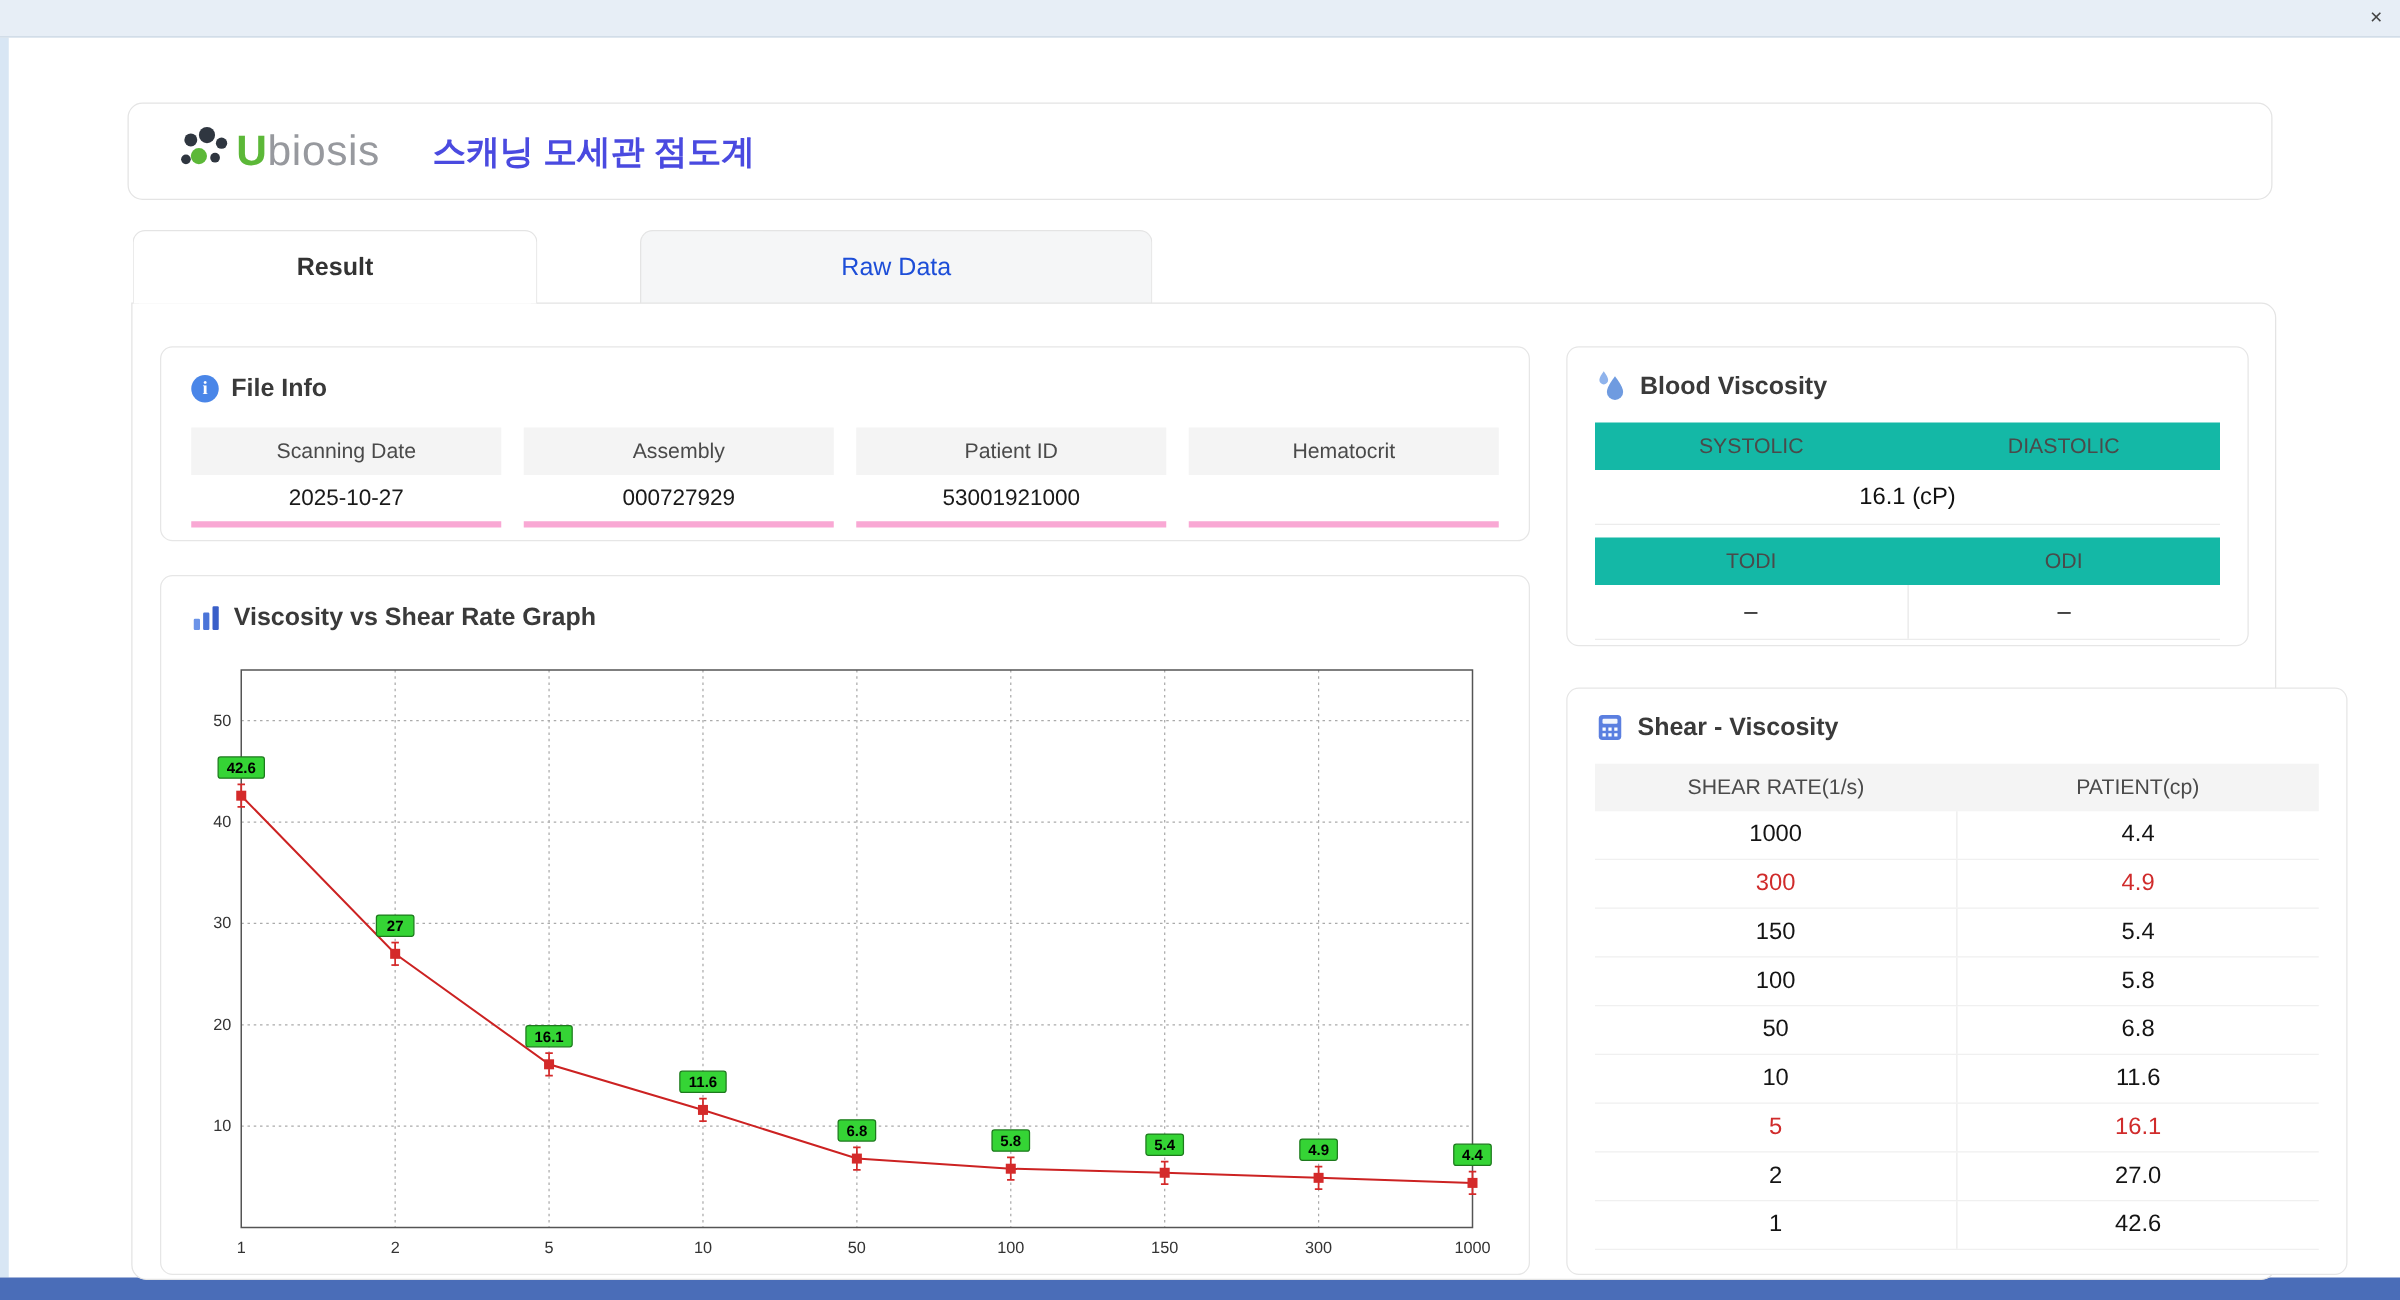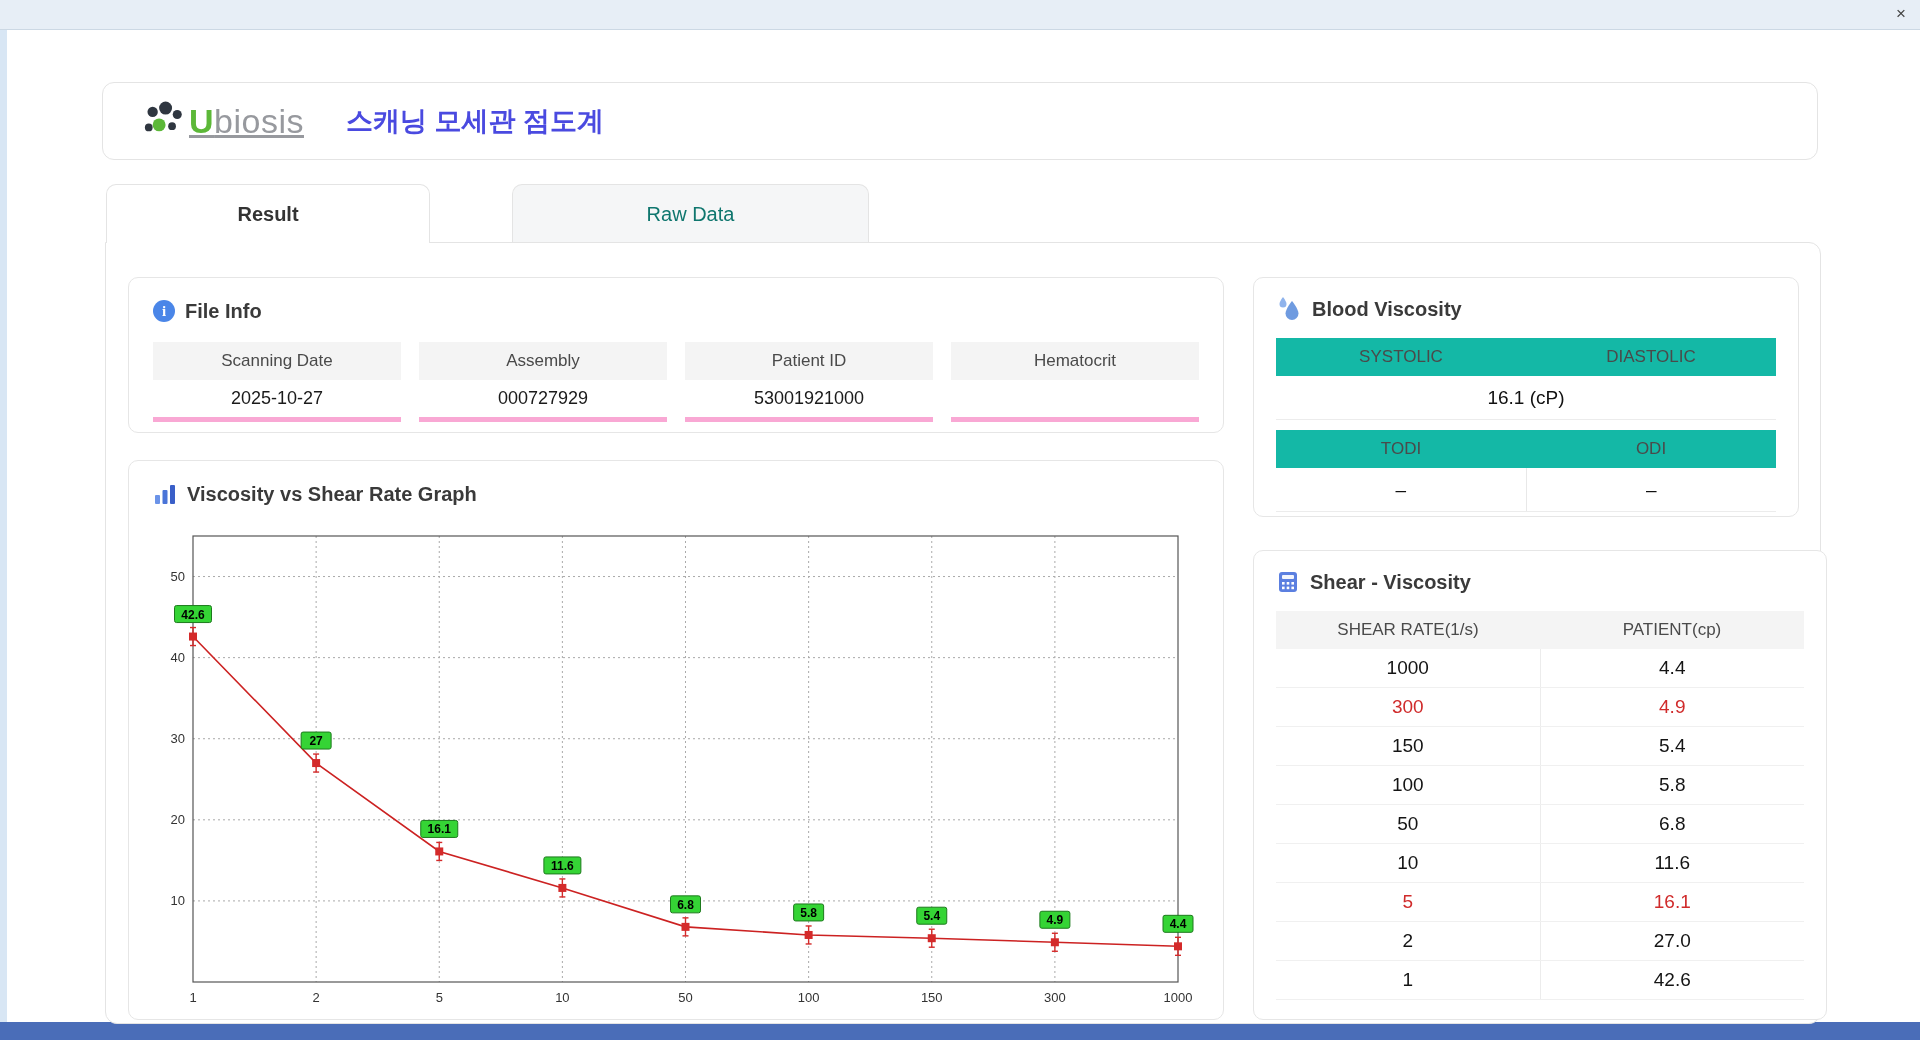--- a/index.html
+++ b/index.html
@@ -13,39 +13,39 @@
 
   .left-strip { position:absolute; left:0; top:30px; bottom:18px; width:7px;
     background:#d8e6f4; }
   .bottom-strip { position:absolute; left:0; right:0; bottom:0; height:18px;
     background:#4a6db8; }
 
   .header-card { position:absolute; left:102px; top:82px; width:1716px; height:78px;
     background:#fff; border:1px solid #e4e4e4; border-radius:12px;
     display:flex; align-items:center; padding-left:38px; z-index:2; }
   .logo { display:flex; align-items:center; gap:4px; }
-  .logo-text { font-size:34px; color:#97999e; letter-spacing:0.5px;text-decoration:underline; }
+  .logo-text { font-size:34px; color:#97999e; letter-spacing:0.5px; }
   .logo-u { color:#5cb838; font-weight:bold; }
   .page-title { margin-left:42px; color:#4a4ae0; font-size:27px; font-weight:bold; }
 
   .tab { position:absolute; top:184px; height:59px; display:flex; align-items:center;
     justify-content:center; font-size:20px; border:1px solid #e4e4e4; border-bottom:none;
     border-radius:10px 10px 0 0; cursor:default; }
   .tab-result { left:106px; width:324px; background:#fff; color:#333;
     font-weight:bold; z-index:3; }
-  .tab-raw { left:512px; width:357px; background:#f5f6f7; color:#0f766e; z-index:1; }
+  .tab-raw { left:512px; width:410px; background:#f5f6f7; color:#1d4ed8; z-index:1; }
 
   .content-card { position:absolute; left:105px; top:242px; width:1716px; height:782px;
     background:#fff; border:1px solid #e4e4e4; border-radius:0 12px 12px 12px; z-index:2; }
 
   .card { position:absolute; background:#fff; border:1px solid #e6e6e6; border-radius:10px; }
   .file-info-card { left:22px; top:34px; width:1096px; height:156px; padding:18px 24px; }
   .graph-card { left:22px; top:217px; width:1096px; height:560px; padding:18px 0 16px 24px; }
   .blood-card { left:1147px; top:34px; width:546px; height:240px; padding:16px 22px;text-align:right; }
-  .shear-card { left:1147px; top:307px; width:574px; height:470px; padding:16px 22px; }
+  .shear-card { left:1147px; top:307px; width:625px; height:470px; padding:16px 22px; }
 
   .card-header { display:flex; align-items:center; gap:10px; font-size:20px;
     font-weight:bold; color:#3a3a3a; height:30px; }
   .info-icon { width:22px; height:22px; border-radius:50%; background:#4a86e8; color:#fff;
     font-size:15px; font-weight:bold; display:flex; align-items:center; justify-content:center;
     font-family:"Liberation Serif", serif; flex:0 0 auto; }
 
   .fi-row { display:flex; gap:18px; margin-top:16px; }
   .fi-field { flex:1; }
   .fi-label { height:38px; background:#f4f4f4; display:flex; align-items:center;

